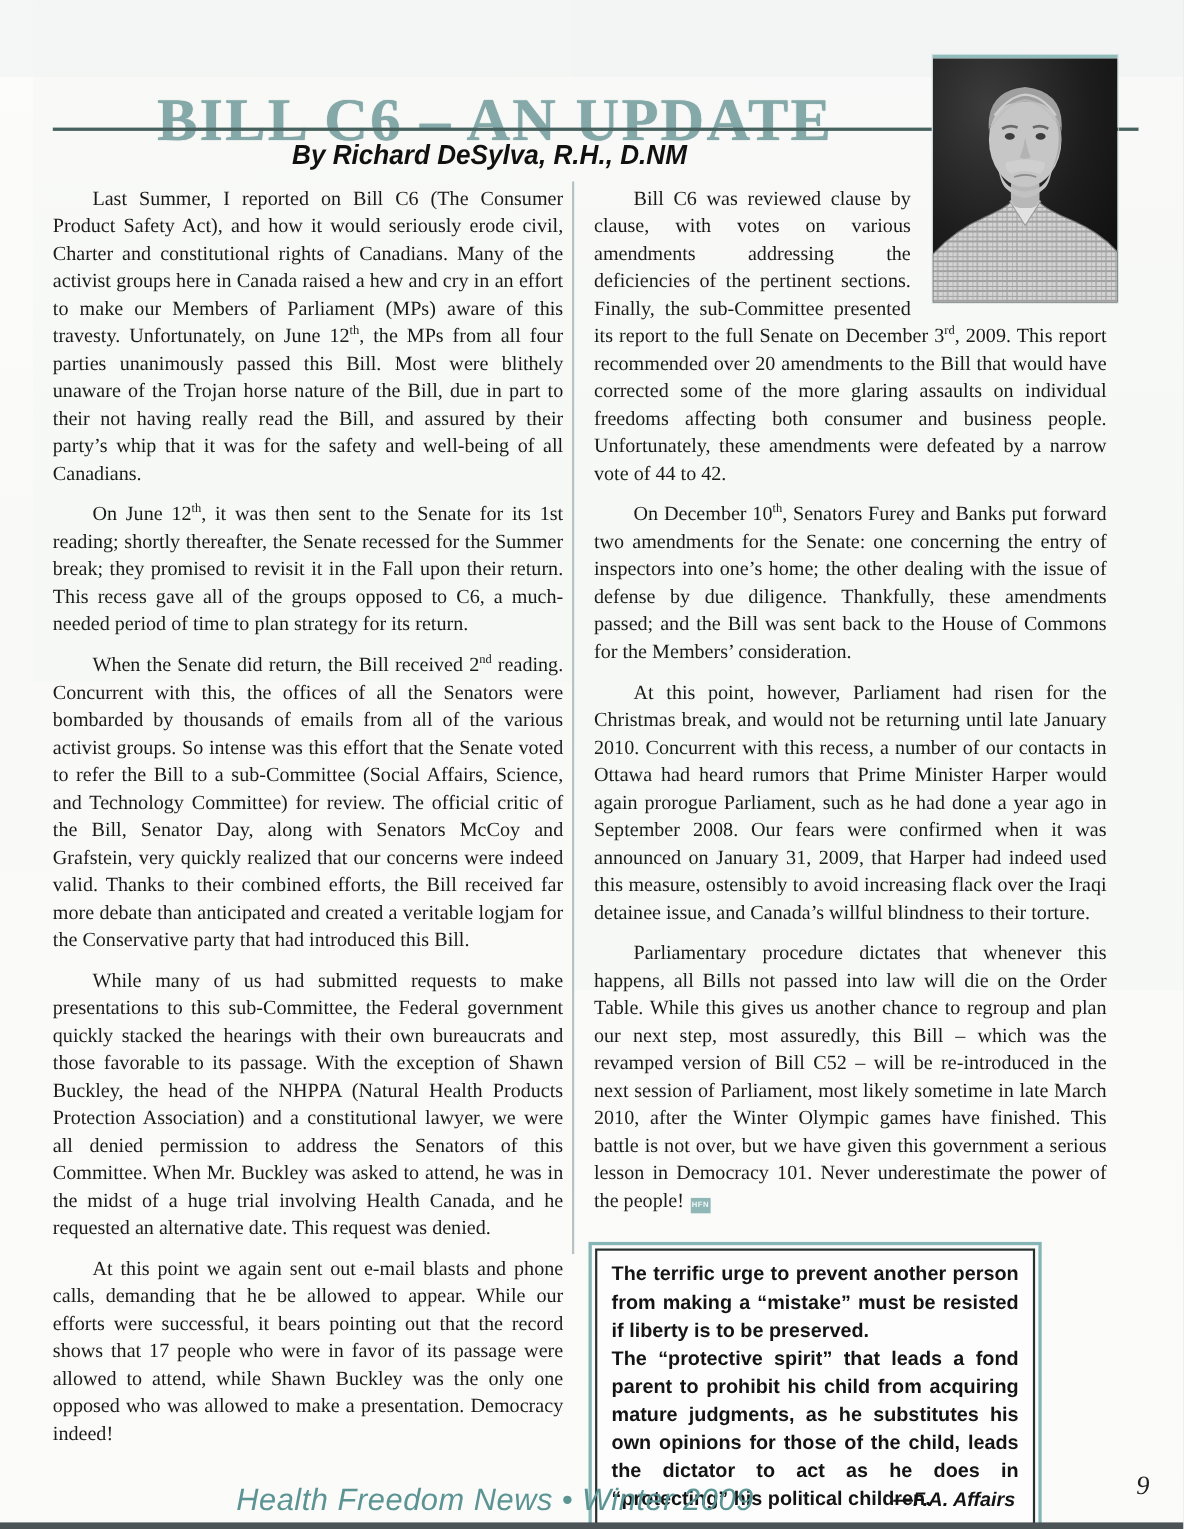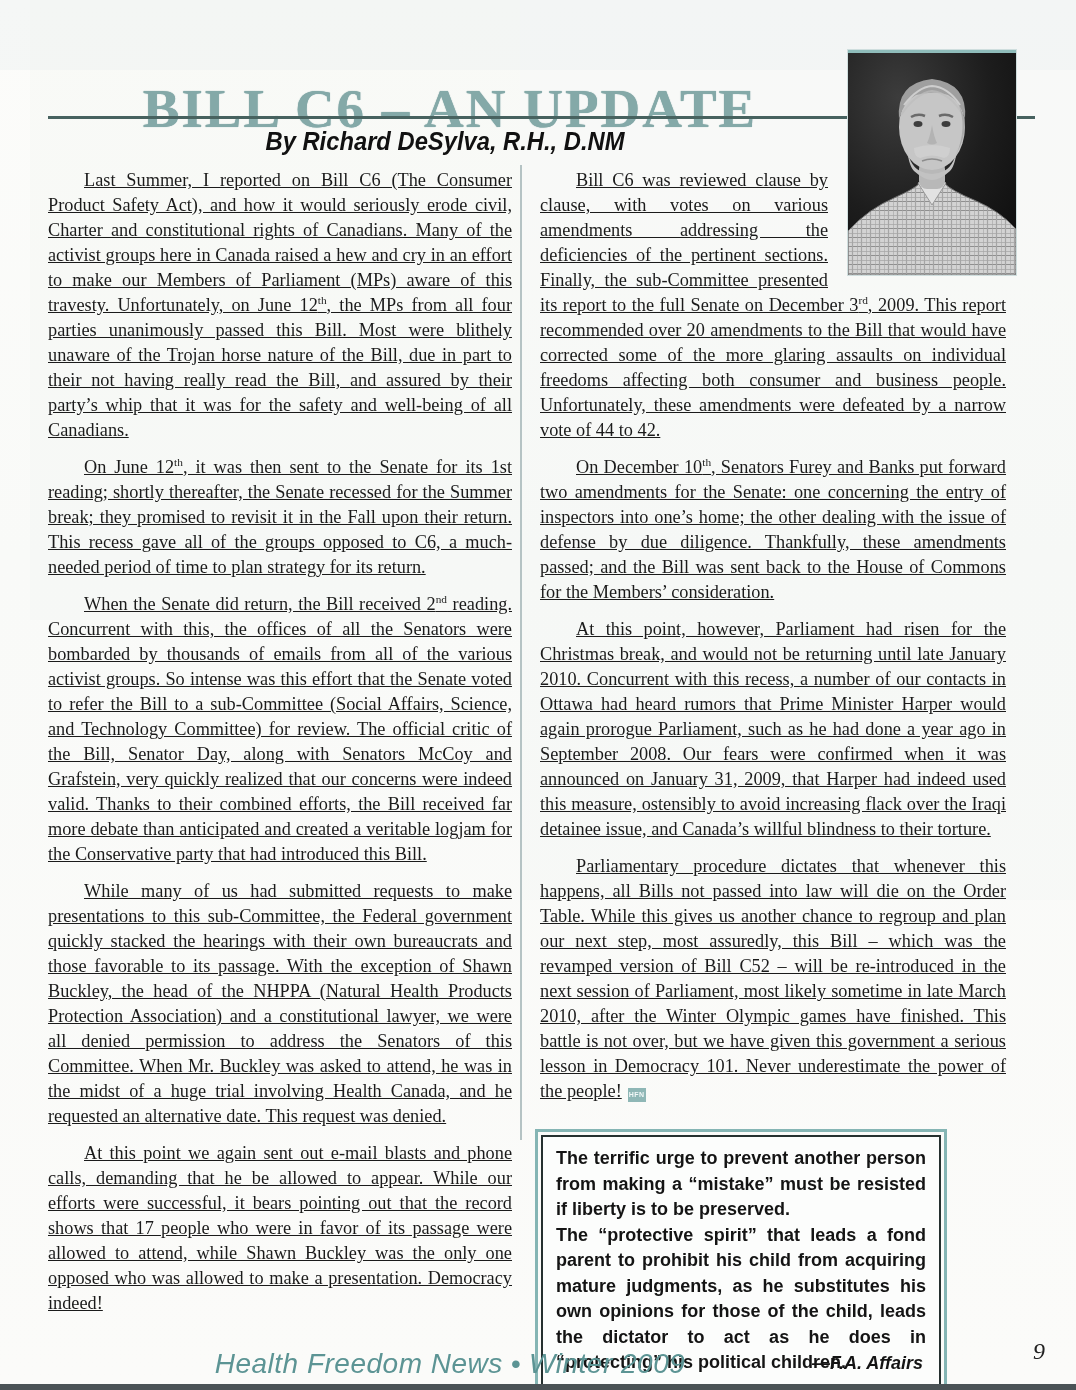--- a/index.html
+++ b/index.html
@@ -19,21 +19,21 @@
   .rule{position:absolute;left:48px;top:116px;width:987px;height:3px;background:#47625f;}
   .byline{position:absolute;left:0;top:127px;width:890px;text-align:center;
           font-family:"Liberation Sans", sans-serif;font-style:italic;font-weight:700;
           font-size:25px;color:#111;transform:scaleX(.95);}
 
   .photo{position:absolute;left:848px;top:50px;width:168px;height:222px;
          border-top:3px solid #8fbcba;box-shadow:0 0 0 1px #cfdede;z-index:5;}
   .photo svg{display:block;width:100%;height:100%;}
 
   .col{position:absolute;top:168px;font-size:18.3px;line-height:25px;text-align:justify;}
-  .col p{margin:0 0 12px 0;text-indent:36px;text-decoration:underline;}
+  .col p{margin:0 0 12px 0;text-indent:36px;}
   .col.left{left:48px;width:464px;}
   .col.right{left:540px;width:466px;}
   .divider{position:absolute;left:520px;top:165px;width:2px;height:975px;background:#b5c3c4;}
   .photo-spacer{float:right;width:178px;height:110px;}
   sup{font-size:.62em;line-height:0;}
 
   .endmark{display:inline-block;width:18px;height:14px;background:#8fb7b6;color:#f2f8f8;
            font-family:"Liberation Sans", sans-serif;font-weight:bold;font-size:7px;
            text-align:center;line-height:14px;vertical-align:baseline;margin-left:6px;
            text-indent:0;letter-spacing:.5px;}

